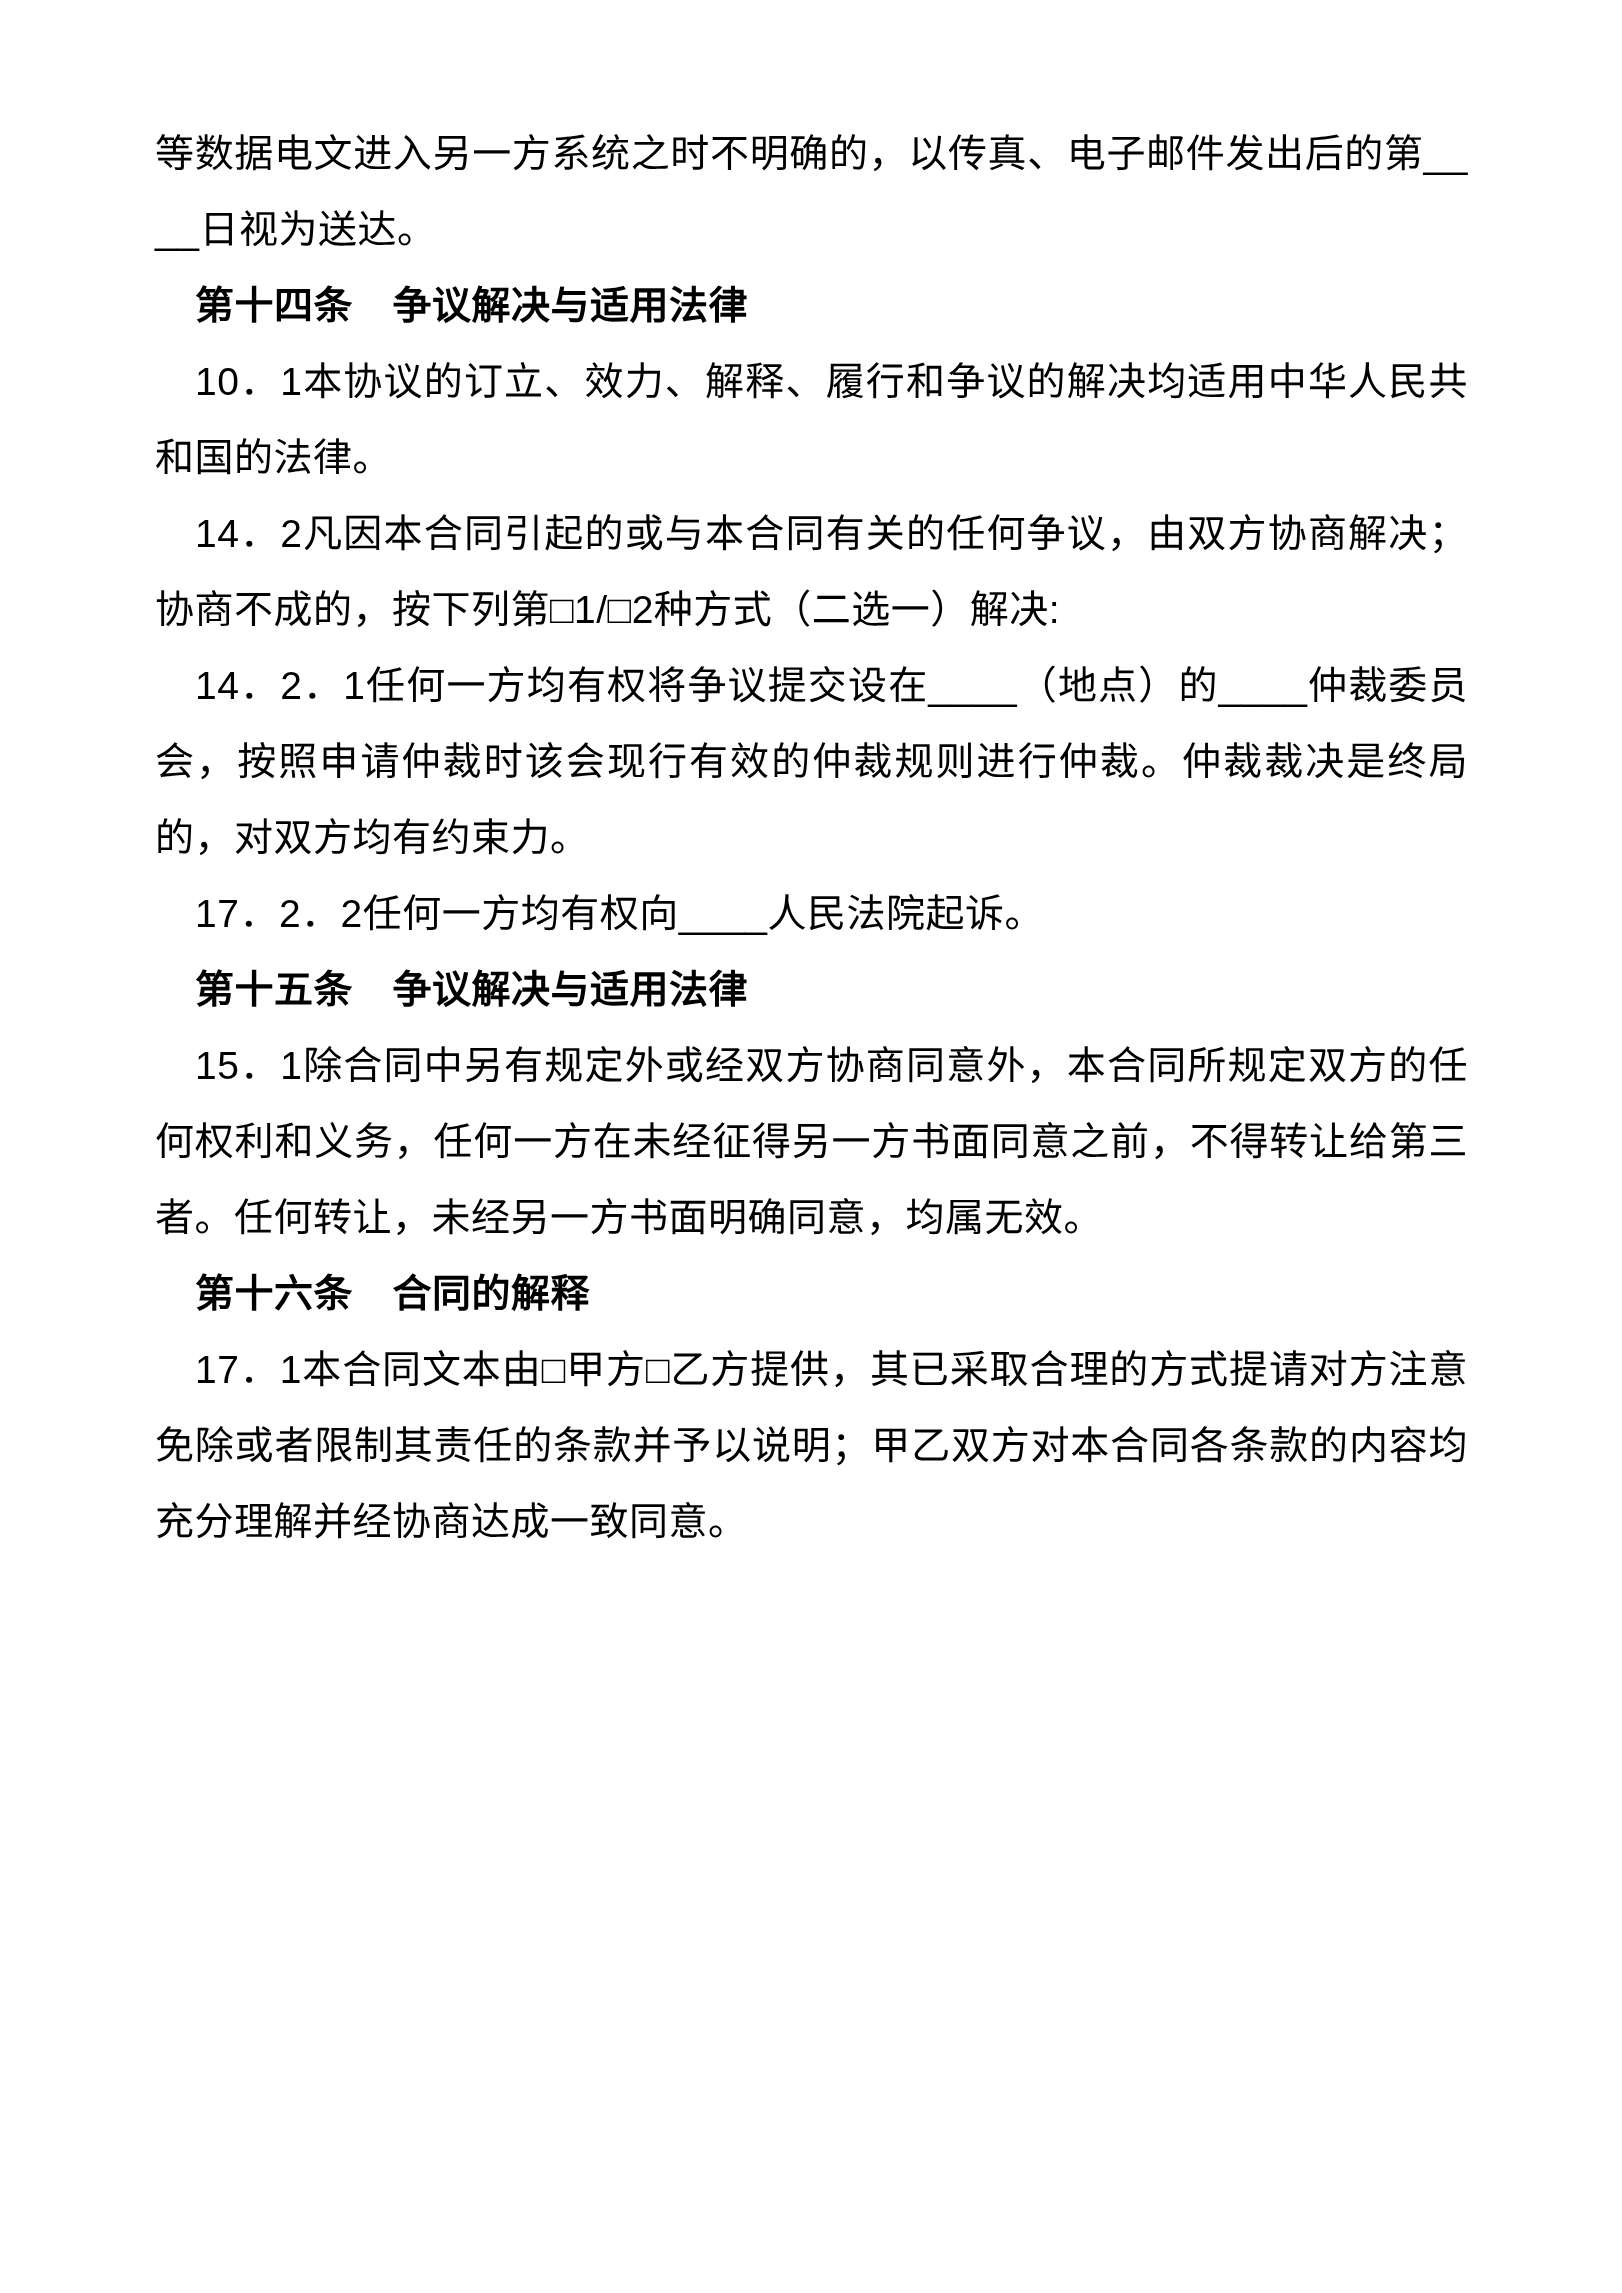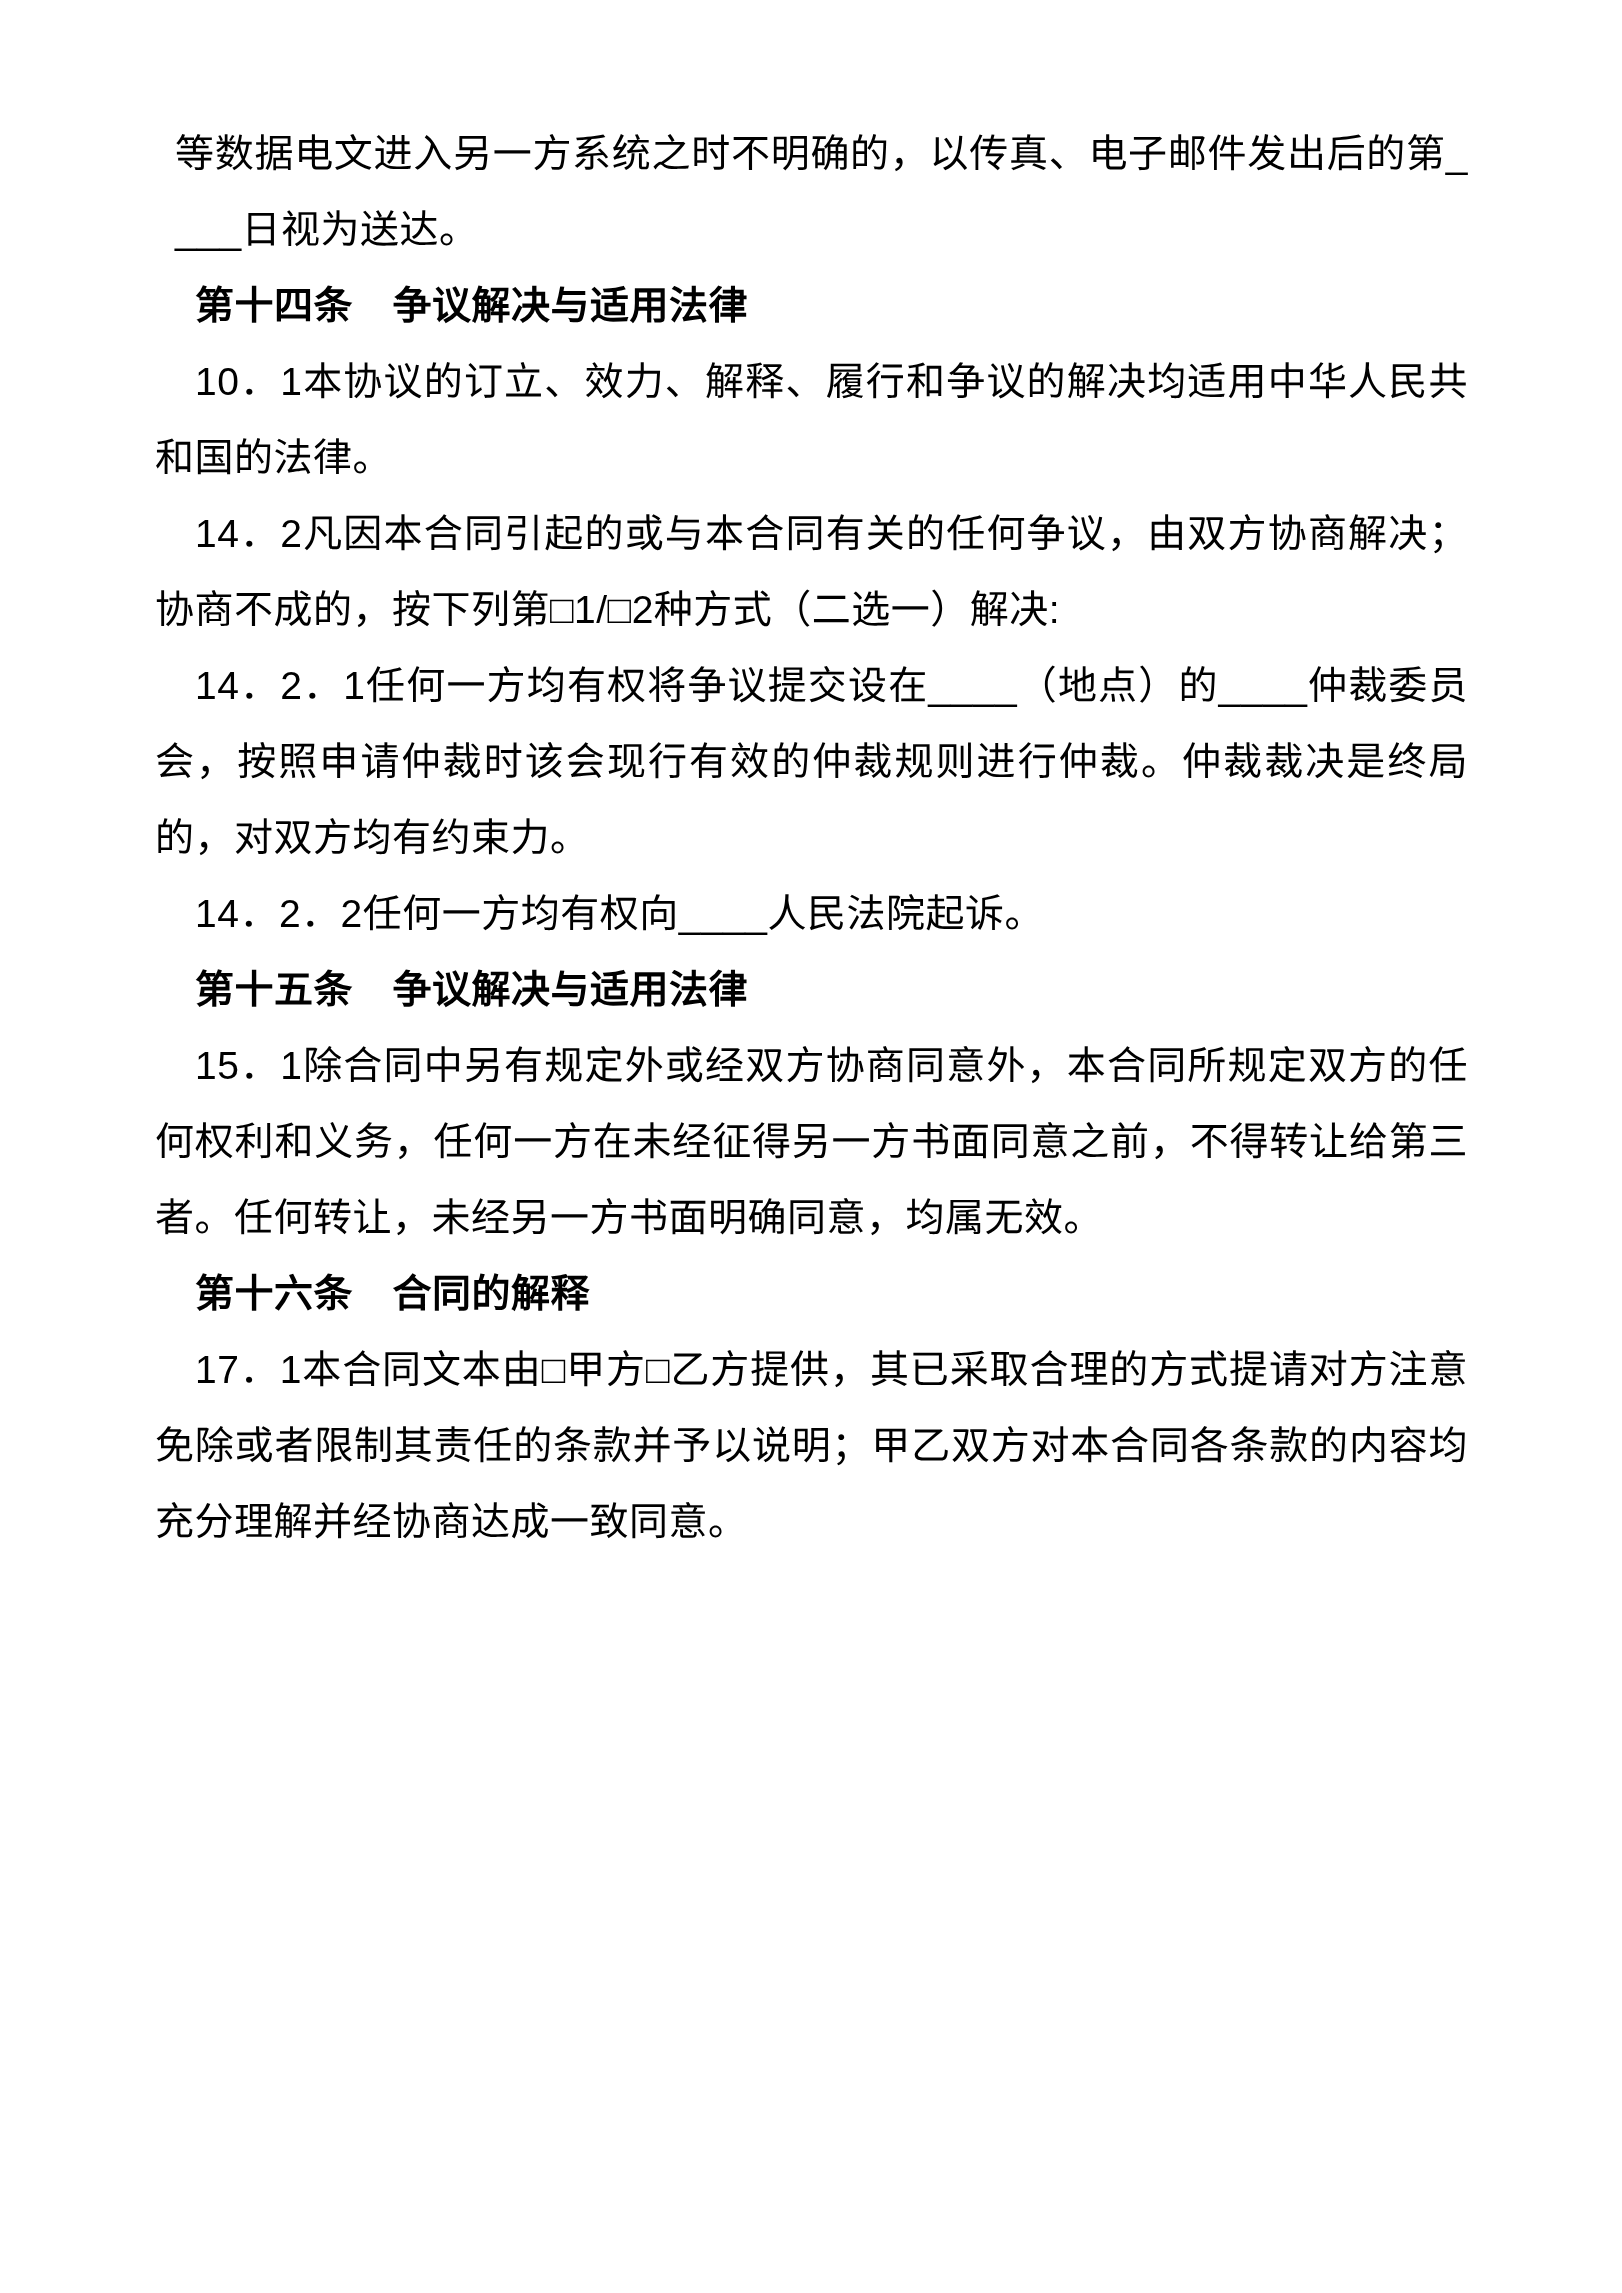--- a/index.html
+++ b/index.html
@@ -25,40 +25,39 @@
   .content p {
     margin: 0;
     font-size: 39px;
     line-height: 76px;
     text-align: justify;
     letter-spacing: 0.5px;
     word-break: break-all;
   }
   .content p.continuation {
     text-indent: 0;
-    margin-left: 20px;
   }
   .content p.body {
     text-indent: 40px;
   }
   .content p.heading {
     text-indent: 40px;
     font-weight: 700;
   }
 </style>
 </head>
 <body>
 
 <div class="page">
   <div class="content" id="content">
       <p class="continuation">等数据电文进入另一方系统之时不明确的，以传真、电子邮件发出后的第____日视为送达。</p>
       <p class="heading">第十四条　争议解决与适用法律</p>
       <p class="body">10．1本协议的订立、效力、解释、履行和争议的解决均适用中华人民共和国的法律。</p>
       <p class="body">14．2凡因本合同引起的或与本合同有关的任何争议，由双方协商解决；协商不成的，按下列第□1/□2种方式（二选一）解决:</p>
       <p class="body">14．2．1任何一方均有权将争议提交设在____（地点）的____仲裁委员会，按照申请仲裁时该会现行有效的仲裁规则进行仲裁。仲裁裁决是终局的，对双方均有约束力。</p>
-      <p class="body">14．2．2任何一方均有权向____人民法院起诉。</p>
+      <p class="body">17．2．2任何一方均有权向____人民法院起诉。</p>
       <p class="heading">第十五条　争议解决与适用法律</p>
       <p class="body">15．1除合同中另有规定外或经双方协商同意外，本合同所规定双方的任何权利和义务，任何一方在未经征得另一方书面同意之前，不得转让给第三者。任何转让，未经另一方书面明确同意，均属无效。</p>
       <p class="heading">第十六条　合同的解释</p>
       <p class="body">17．1本合同文本由□甲方□乙方提供，其已采取合理的方式提请对方注意免除或者限制其责任的条款并予以说明；甲乙双方对本合同各条款的内容均充分理解并经协商达成一致同意。</p>
     </div>
 </div>
 
 
 </body></html>

